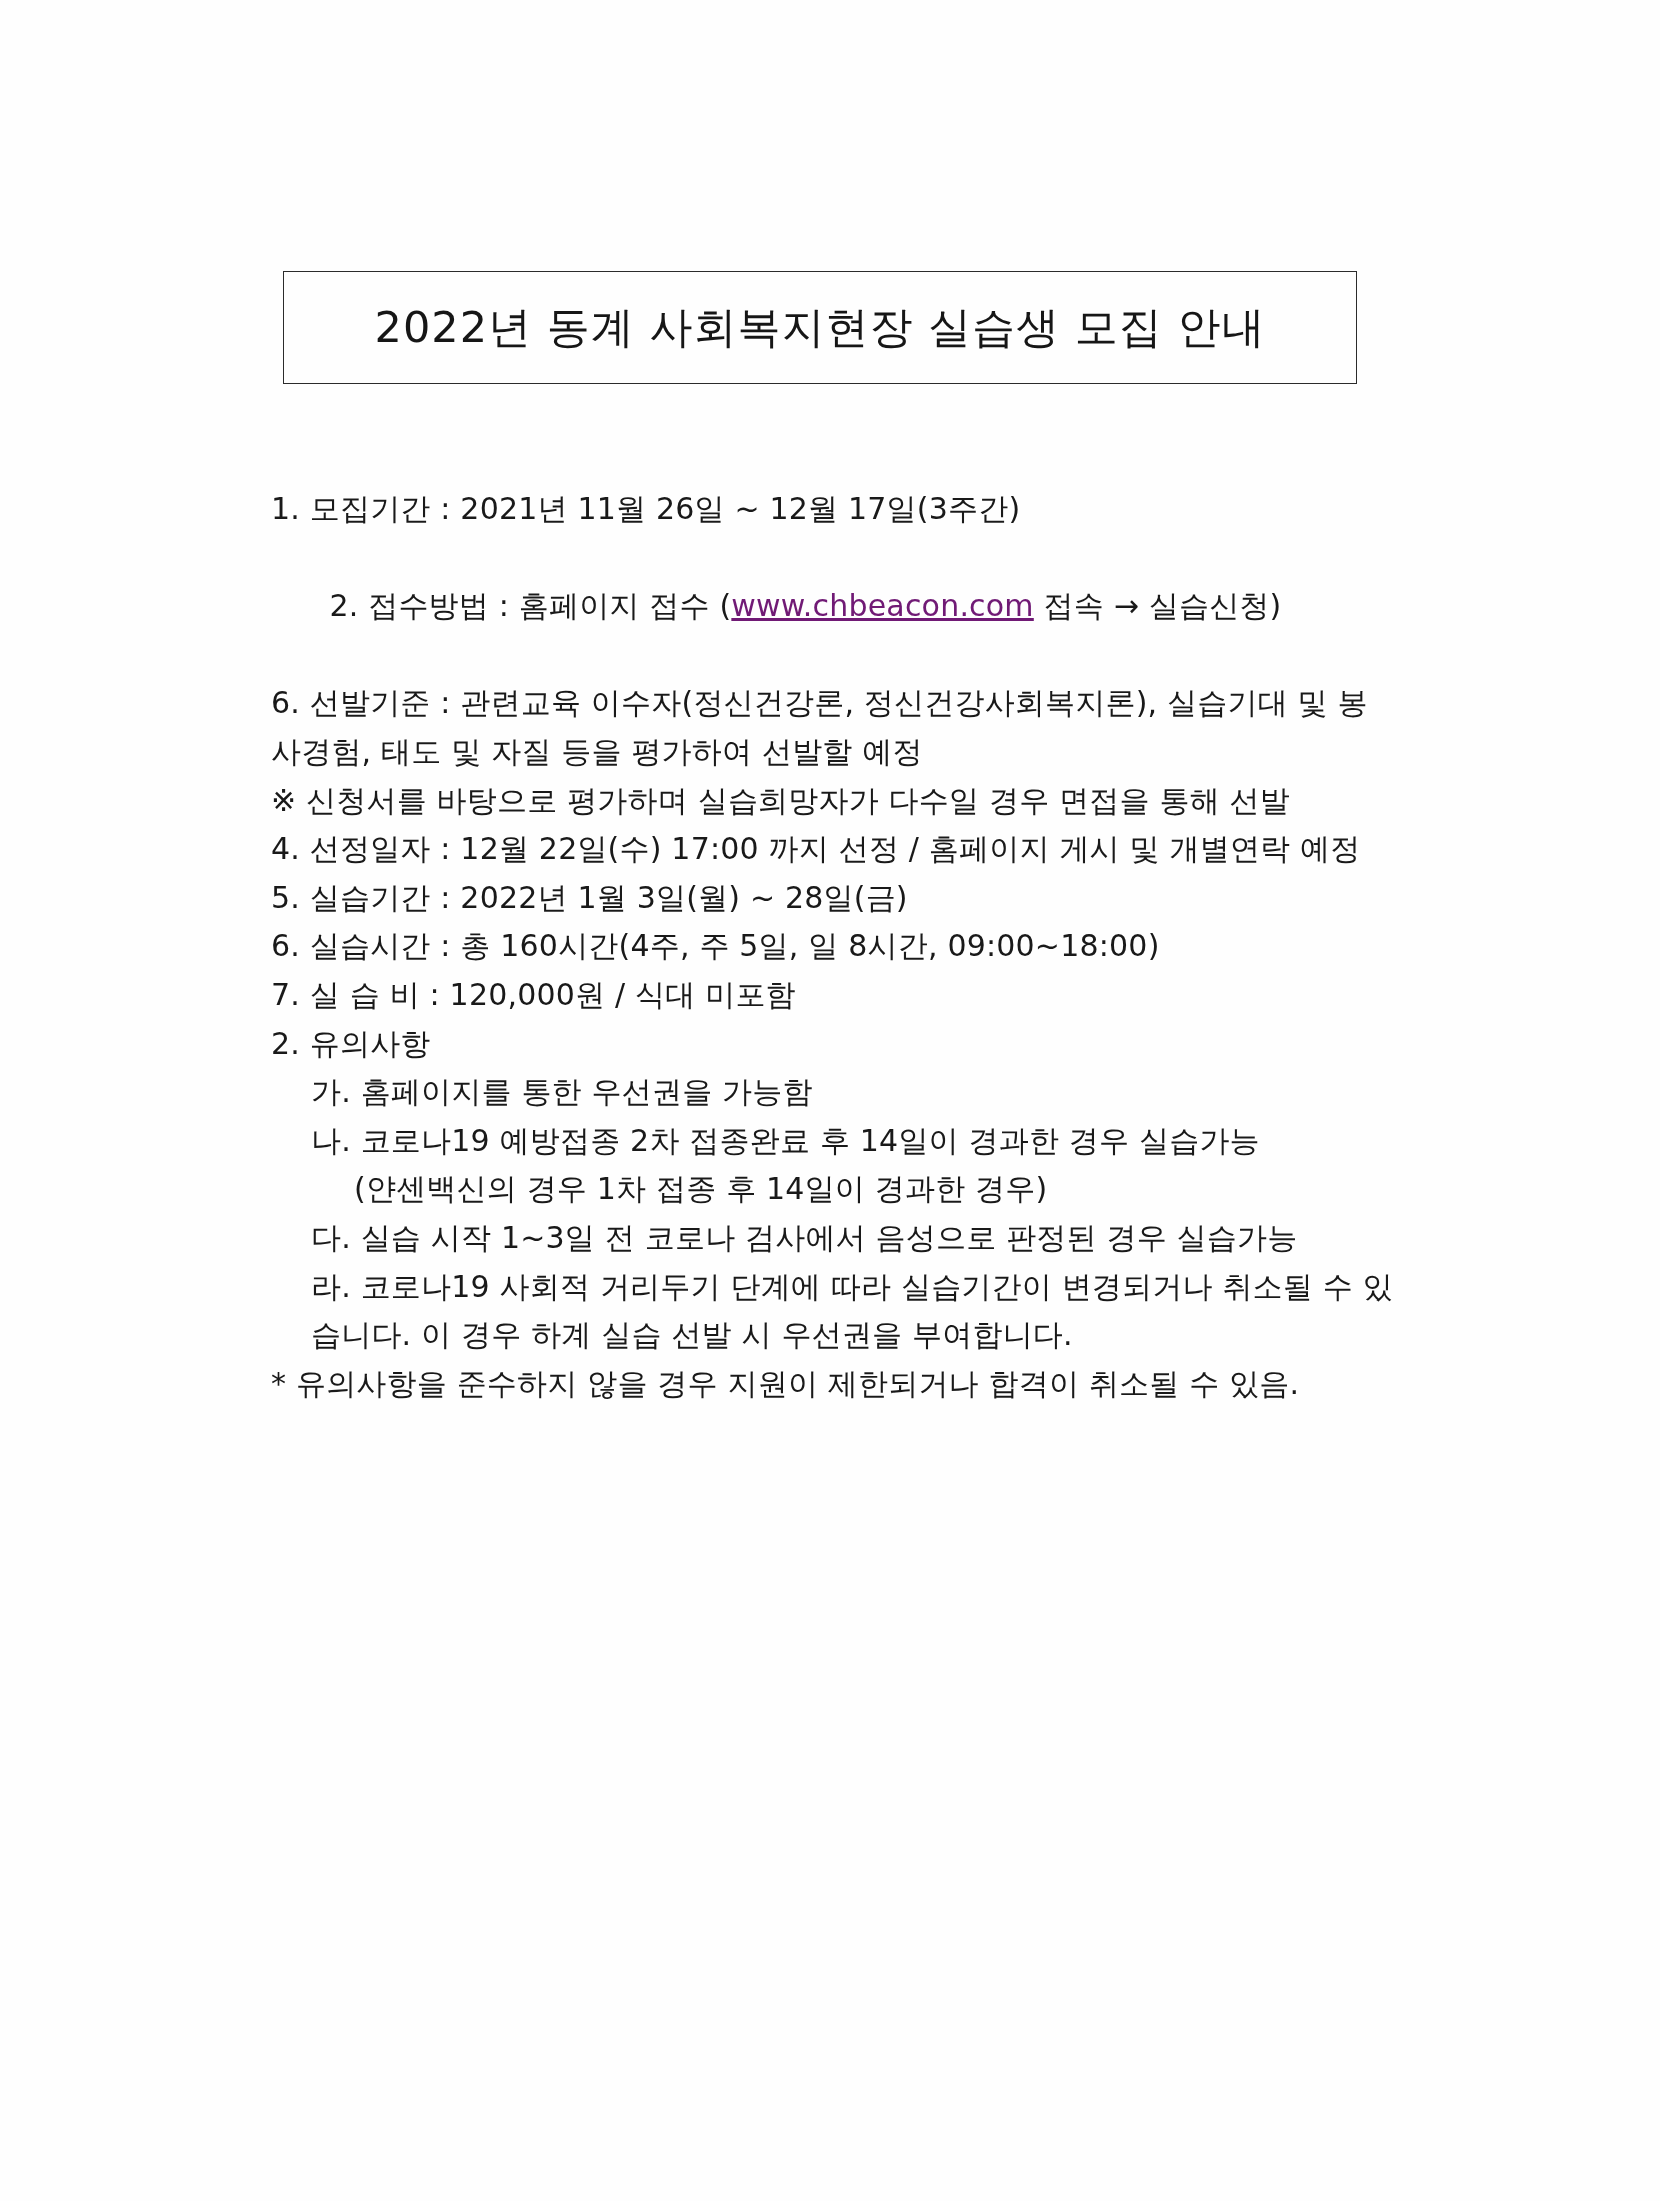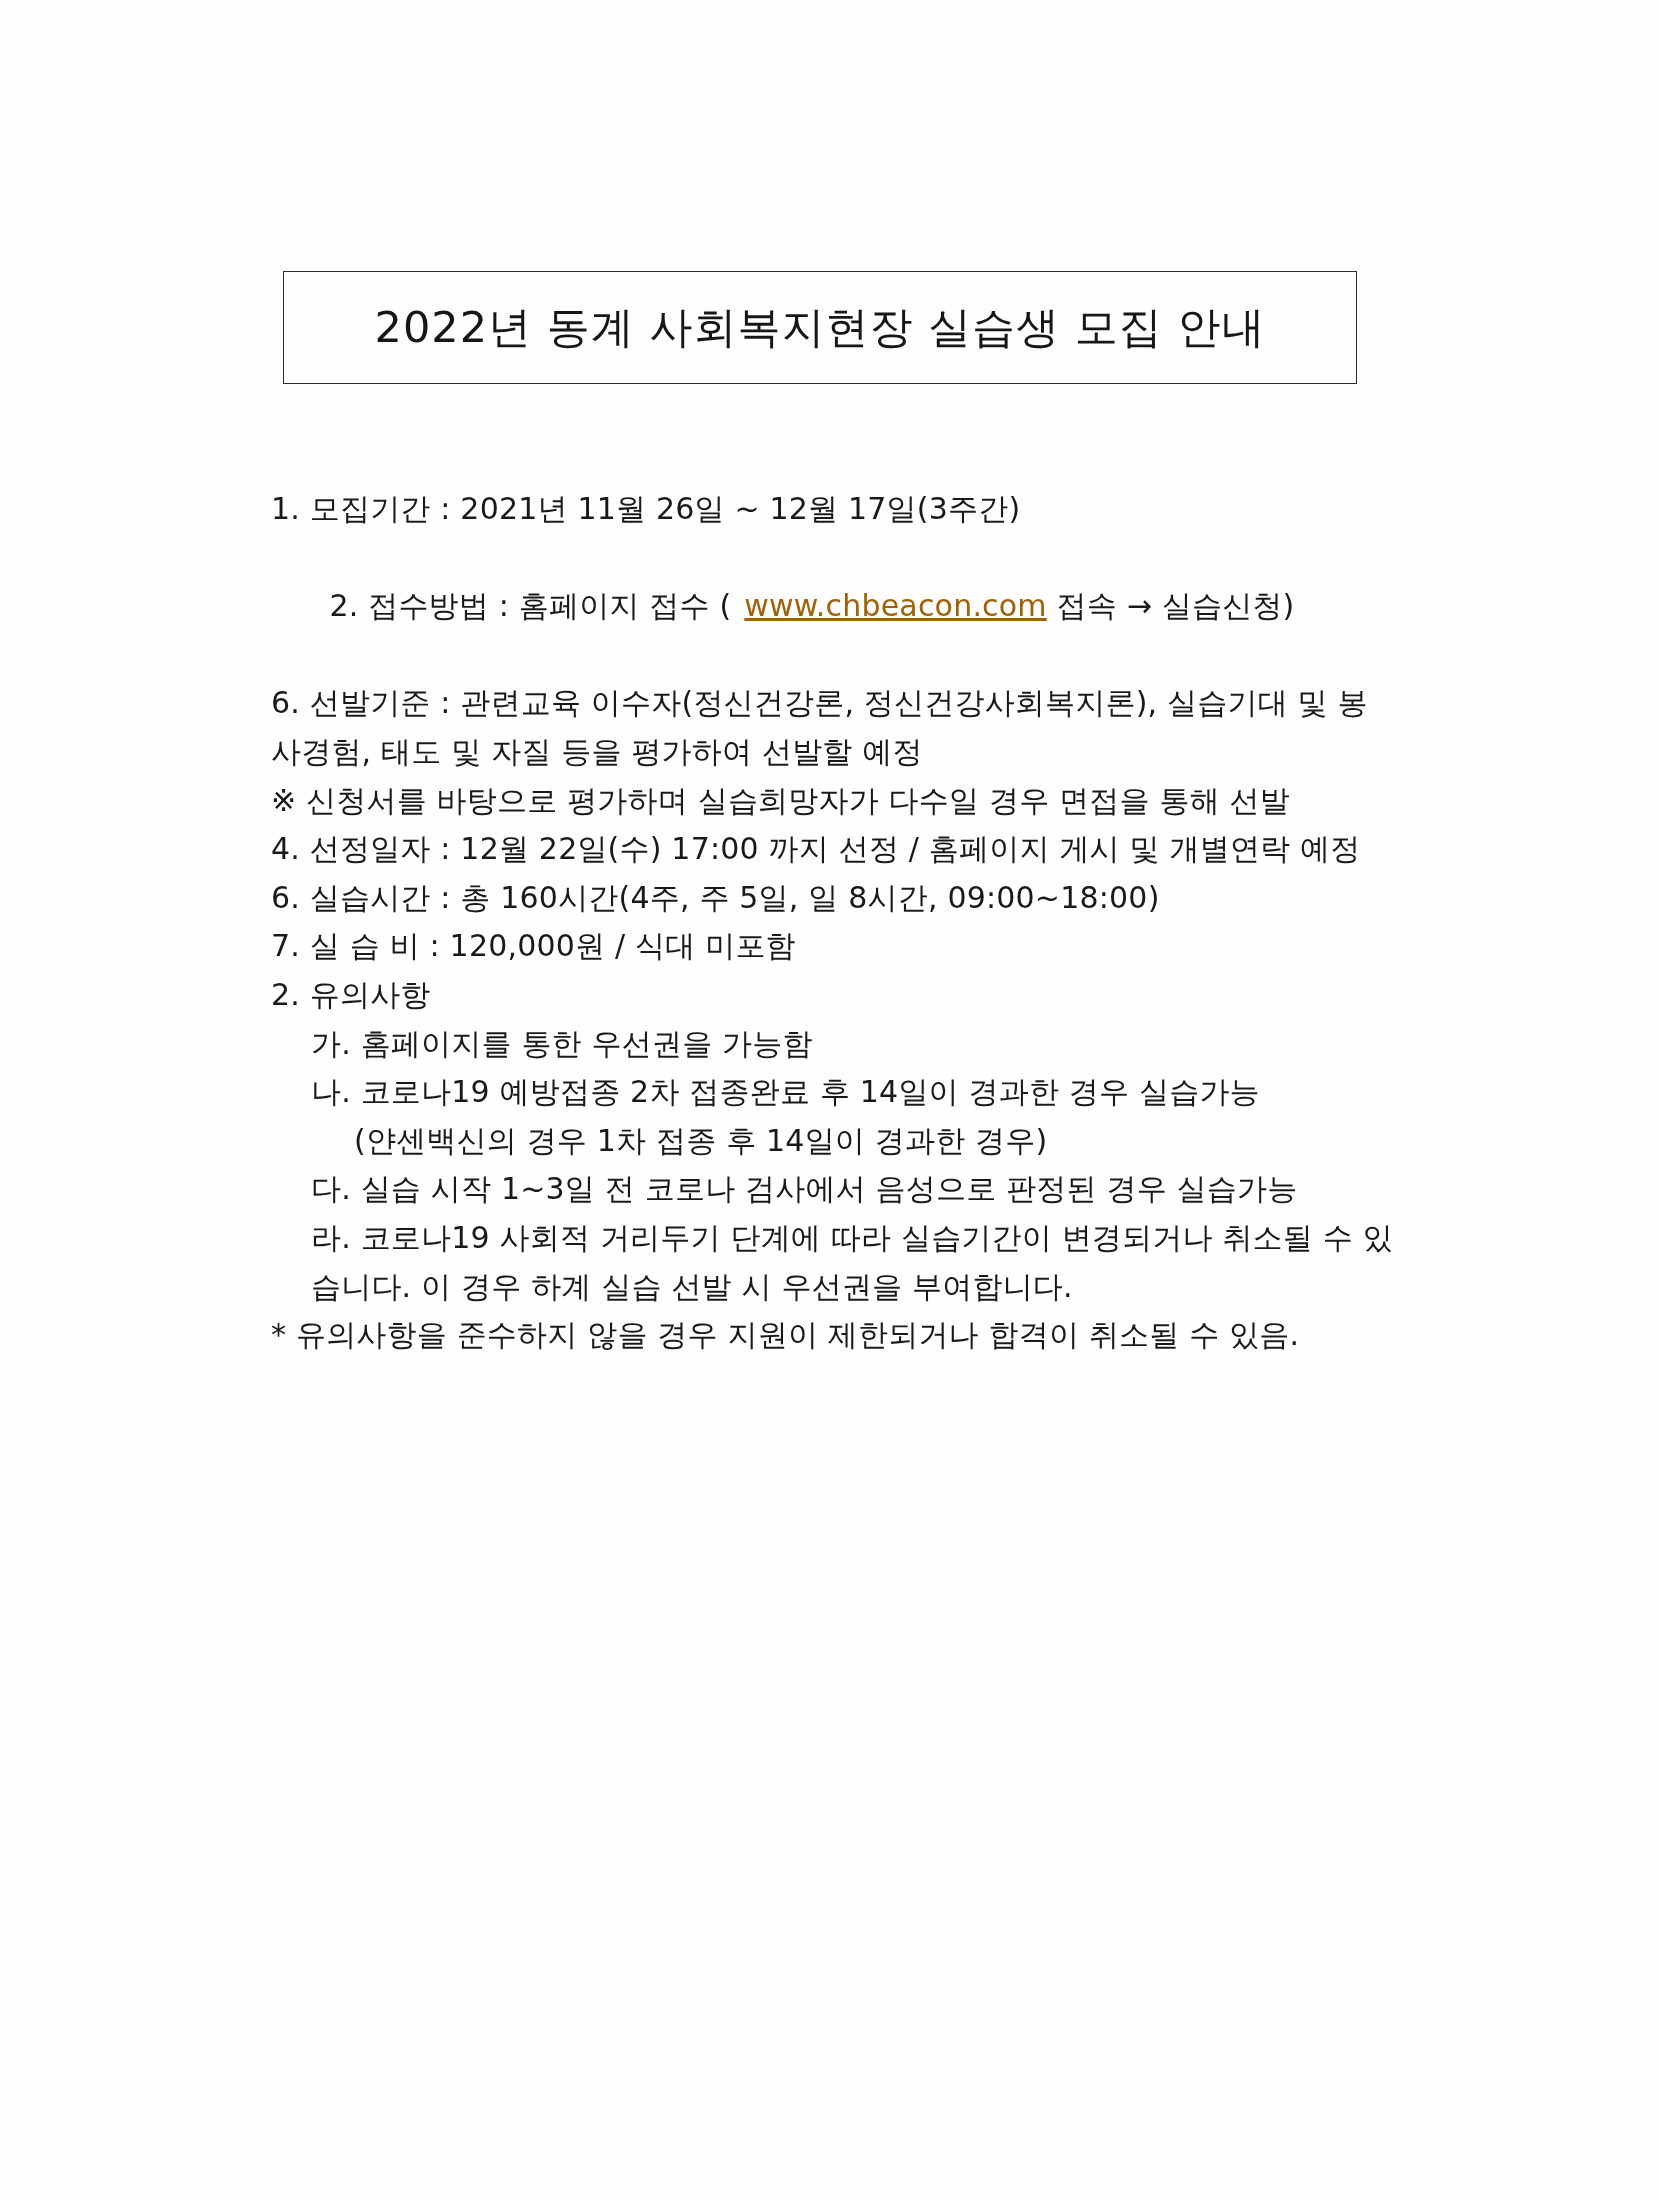--- a/index.html
+++ b/index.html
@@ -51,22 +51,21 @@
     font-size: 30px;
     line-height: 1.62;
     color: #191919;
     letter-spacing: 0.2px;
     white-space: pre-wrap;
   }
   .indent-1 { padding-left: 40px; }
   .indent-2 { padding-left: 83px; }
   .link {
     text-decoration: underline;
-    color: #a16207;
-    margin-left: 13px;
+    color: #701a75;
   }
 </style>
 </head>
 <body>
 
 <div class="page">
 
   <div class="title-box">
     <div class="title-text">2022년 동계 사회복지현장 실습생 모집 안내</div>
   </div>
@@ -78,20 +77,21 @@
     <div class="line">
       <span>2. 접수방법 : 홈페이지 접수 (</span><span class="link">www.chbeacon.com</span><span> 접속 → 실습신청)</span>
     </div>
 
     <div class="line">6. 선발기준 : 관련교육 이수자(정신건강론, 정신건강사회복지론), 실습기대 및 봉사경험, 태도 및 자질 등을 평가하여 선발할 예정</div>
 
     <div class="line">※ 신청서를 바탕으로 평가하며 실습희망자가 다수일 경우 면접을 통해 선발</div>
 
     <div class="line">4. 선정일자 : 12월 22일(수) 17:00 까지 선정 / 홈페이지 게시 및 개별연락 예정</div>
 
+    <div class="line">5. 실습기간 : 2022년 1월 3일(월) ~ 28일(금)</div>
 
     <div class="line">6. 실습시간 : 총 160시간(4주, 주 5일, 일 8시간, 09:00~18:00)</div>
 
     <div class="line">7. 실 습 비 : 120,000원 / 식대 미포함</div>
 
     <div class="line">2. 유의사항</div>
 
     <div class="line indent-1">가. 홈페이지를 통한 우선권을 가능함</div>
 
     <div class="line indent-1">나. 코로나19 예방접종 2차 접종완료 후 14일이 경과한 경우 실습가능</div>

